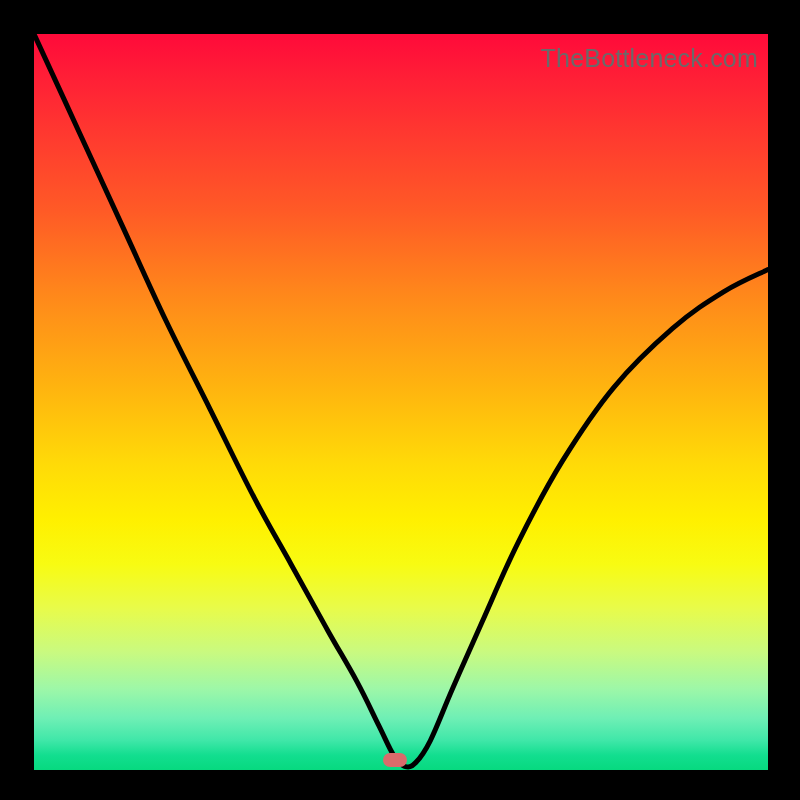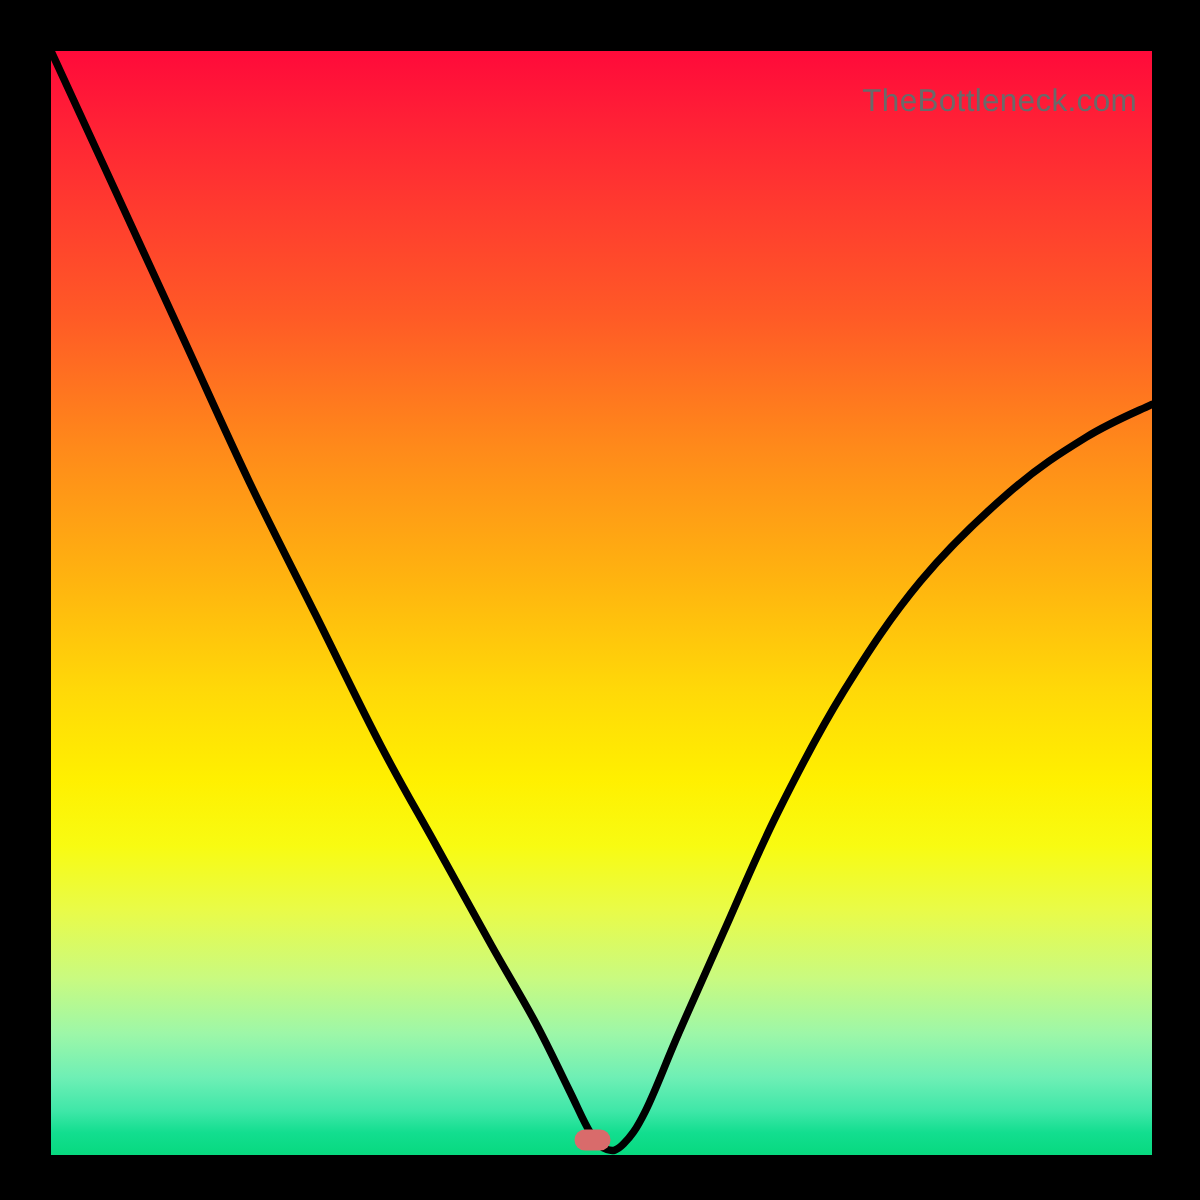--- a/index.html
+++ b/index.html
@@ -39,24 +39,24 @@
       #c9fa80 84%,
       #9df7a8 89%,
       #6eefb5 93%,
       #3fe7a8 96%,
       #12de8f 98%,
       #07d97f 100%
     );
   }
   .watermark {
     position: absolute;
-    top: 22px;
+    top: 10px;
     right: 10px;
     color: #6a6a6a;
-    font-size: 21px;
+    font-size: 25px;
     font-weight: 500;
     letter-spacing: 0.2px;
     user-select: none;
   }
   svg.curve {
     position: absolute;
     left: 0;
     top: 0;
     width: 734px;
     height: 736px;

